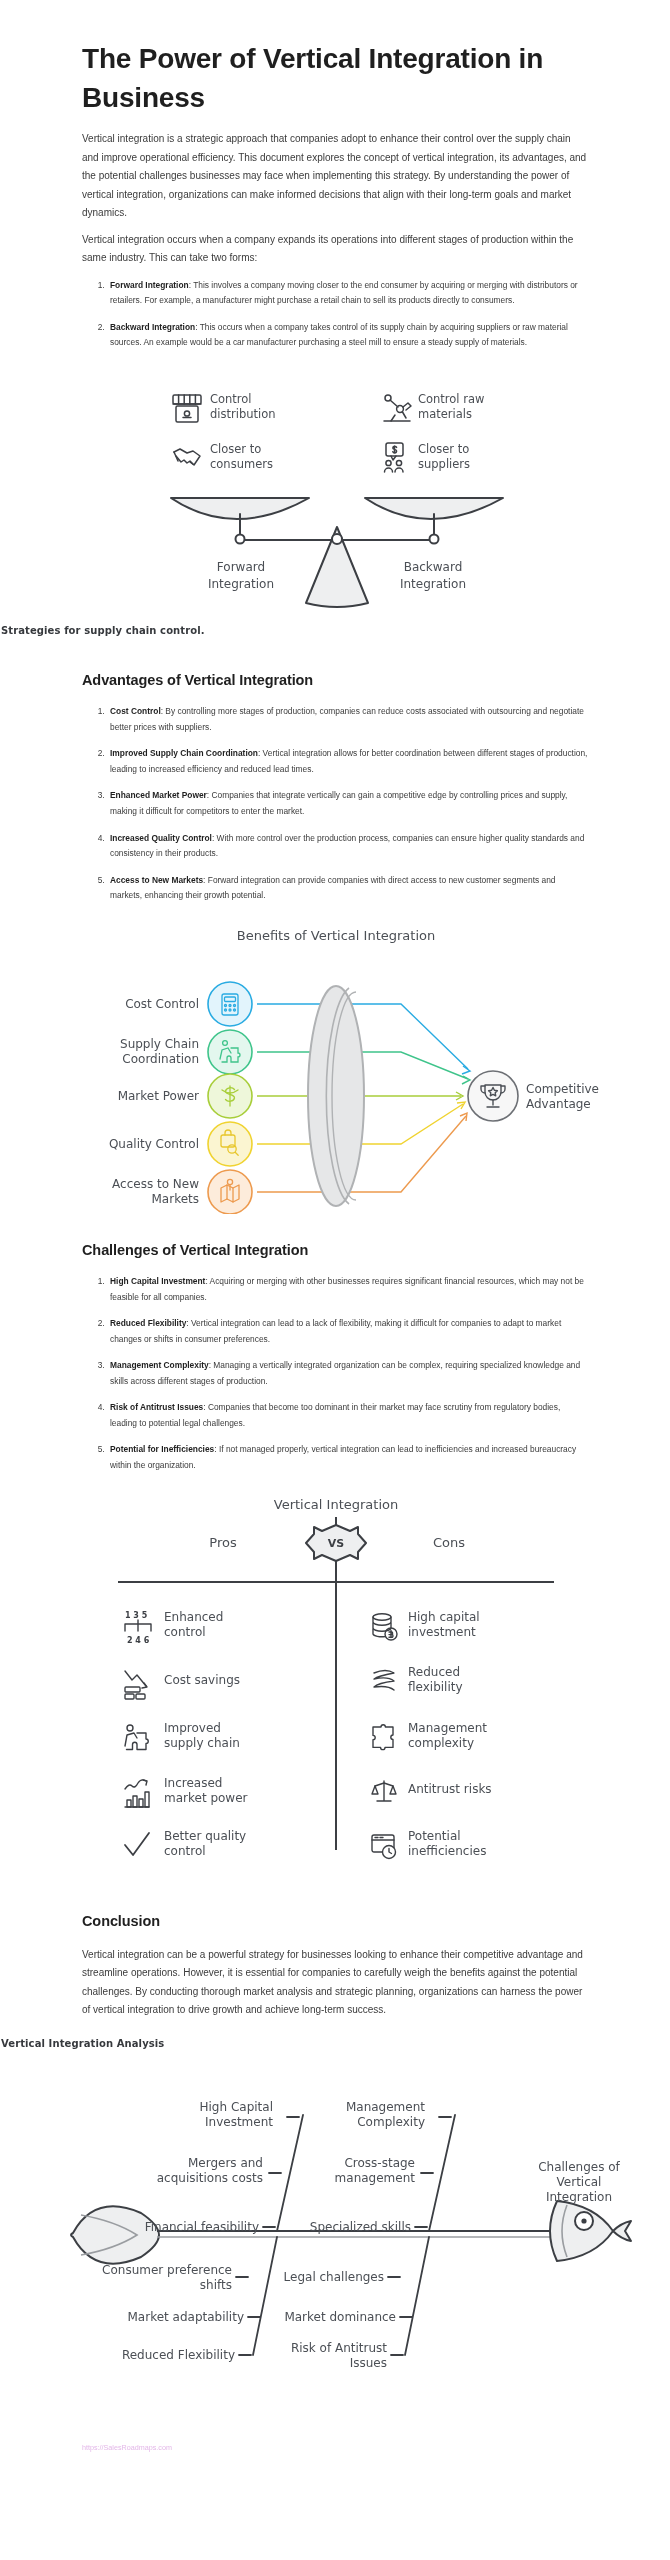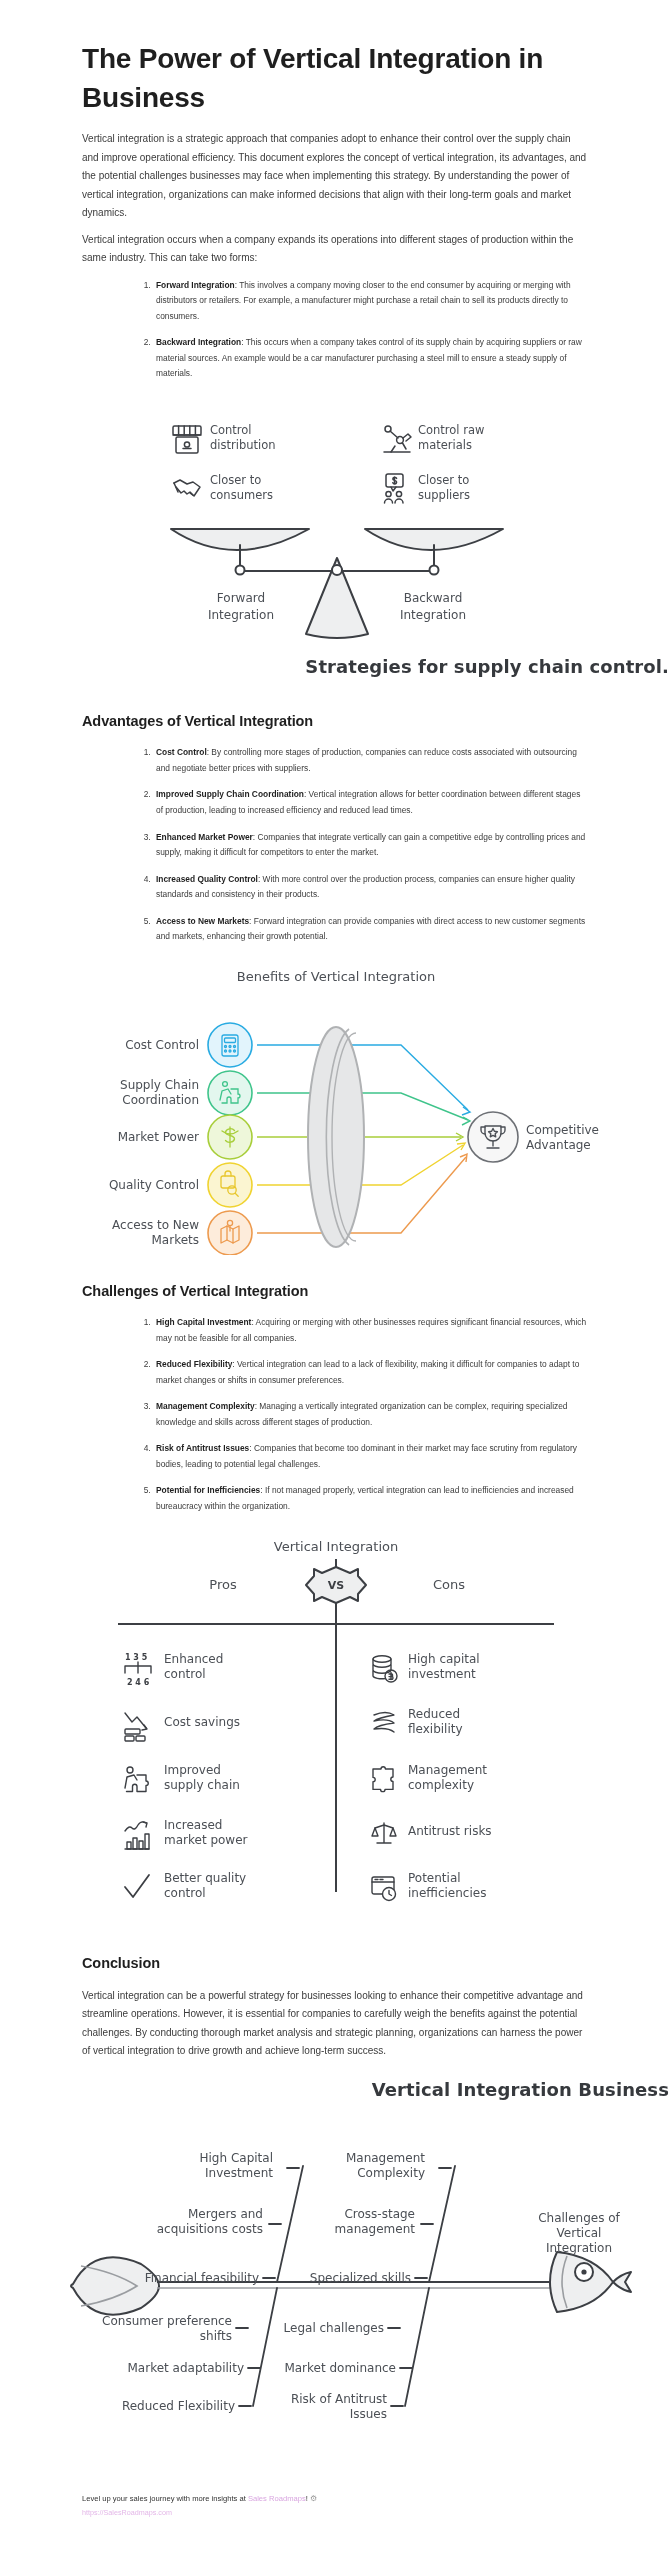--- a/index.html
+++ b/index.html
@@ -51,34 +51,33 @@
   ol.list {
     margin: 10px 0 10px 0;
     padding-left: 25px;
   }
   ol.list > li {
     font-size: 8.4px;
     line-height: 1.85;
     color: #3b3b3b;
     margin-bottom: 11px;
     padding-left: 3px;
-    margin-left: 46px;
   }
   ol.list > li:last-child { margin-bottom: 0; }
   ol.list b { font-weight: 700; color: #1f1f1f; }
 
   
   .figure { margin: 1px; padding: 0; }
   .figure svg { display: block; }
 
   .fig-caption-hand {
     font-family: "DejaVu Sans", sans-serif;
     font-weight: 700;
-    font-size: 18px;
-    text-align: right;
+    font-size: 10px;
+    text-align: left;
     color: #36393d;
     letter-spacing: 0.1px;
   }
   .hand {
     font-family: "DejaVu Sans", sans-serif;
   }
 
   
   .footer {
     padding: 0 82px;
@@ -408,21 +407,21 @@
       </g>
     </svg>
   </div>
 
   <div class="content">
     <h2 class="section-title" style="margin-top:26px;">Conclusion</h2>
     <p class="body-text">Vertical integration can be a powerful strategy for businesses looking to enhance their competitive advantage and streamline operations. However, it is essential for companies to carefully weigh the benefits against the potential challenges. By conducting thorough market analysis and strategic planning, organizations can harness the power of vertical integration to drive growth and achieve long-term success.</p>
   </div>
 
   <div class="figure" style="margin-top:18px;">
-    <div class="fig-caption-hand" style="margin-bottom:6px;">Vertical Integration Business</div>
+    <div class="fig-caption-hand" style="margin-bottom:6px;">Vertical Integration Analysis</div>
     <svg width="670" height="360" viewBox="0 0 670 360" xmlns="http://www.w3.org/2000/svg">
 
       <g>
 
         <path d="M72 178 q22 -40 68 -20 q18 12 18 22 q0 10 -18 22 q-46 20 -68 -20 q-4 -2 0 -4 z" fill="#eeeff0" stroke="#3c3f44" stroke-width="2" stroke-linejoin="round"></path>
         <path d="M80 160 q34 6 56 20 q-22 14 -56 20" fill="none" stroke="#9a9da1" stroke-width="1.6"></path>
 
         <path d="M156 176 H560" stroke="#3c3f44" stroke-width="2.2" fill="none"></path>
         <path d="M156 182 H560" stroke="#9a9da1" stroke-width="1.4" fill="none"></path>
 
@@ -479,17 +478,16 @@
 
       <g class="hand" font-size="12" fill="#4b4f55" text-anchor="middle">
         <text x="578" y="116">Challenges of</text>
         <text x="578" y="131">Vertical</text>
         <text x="578" y="146">Integration</text>
       </g>
     </svg>
   </div>
 
   <div class="footer">
-    <p><span>Level up your sales journey with more insights at </span><a class="brand" href="#">Sales Roadmaps</a><span>! </span><span class="gear">⚙</span></p>
     <p><a class="url" href="#">https://SalesRoadmaps.com</a></p>
   </div>
 
 </div>
 
 </body></html>

